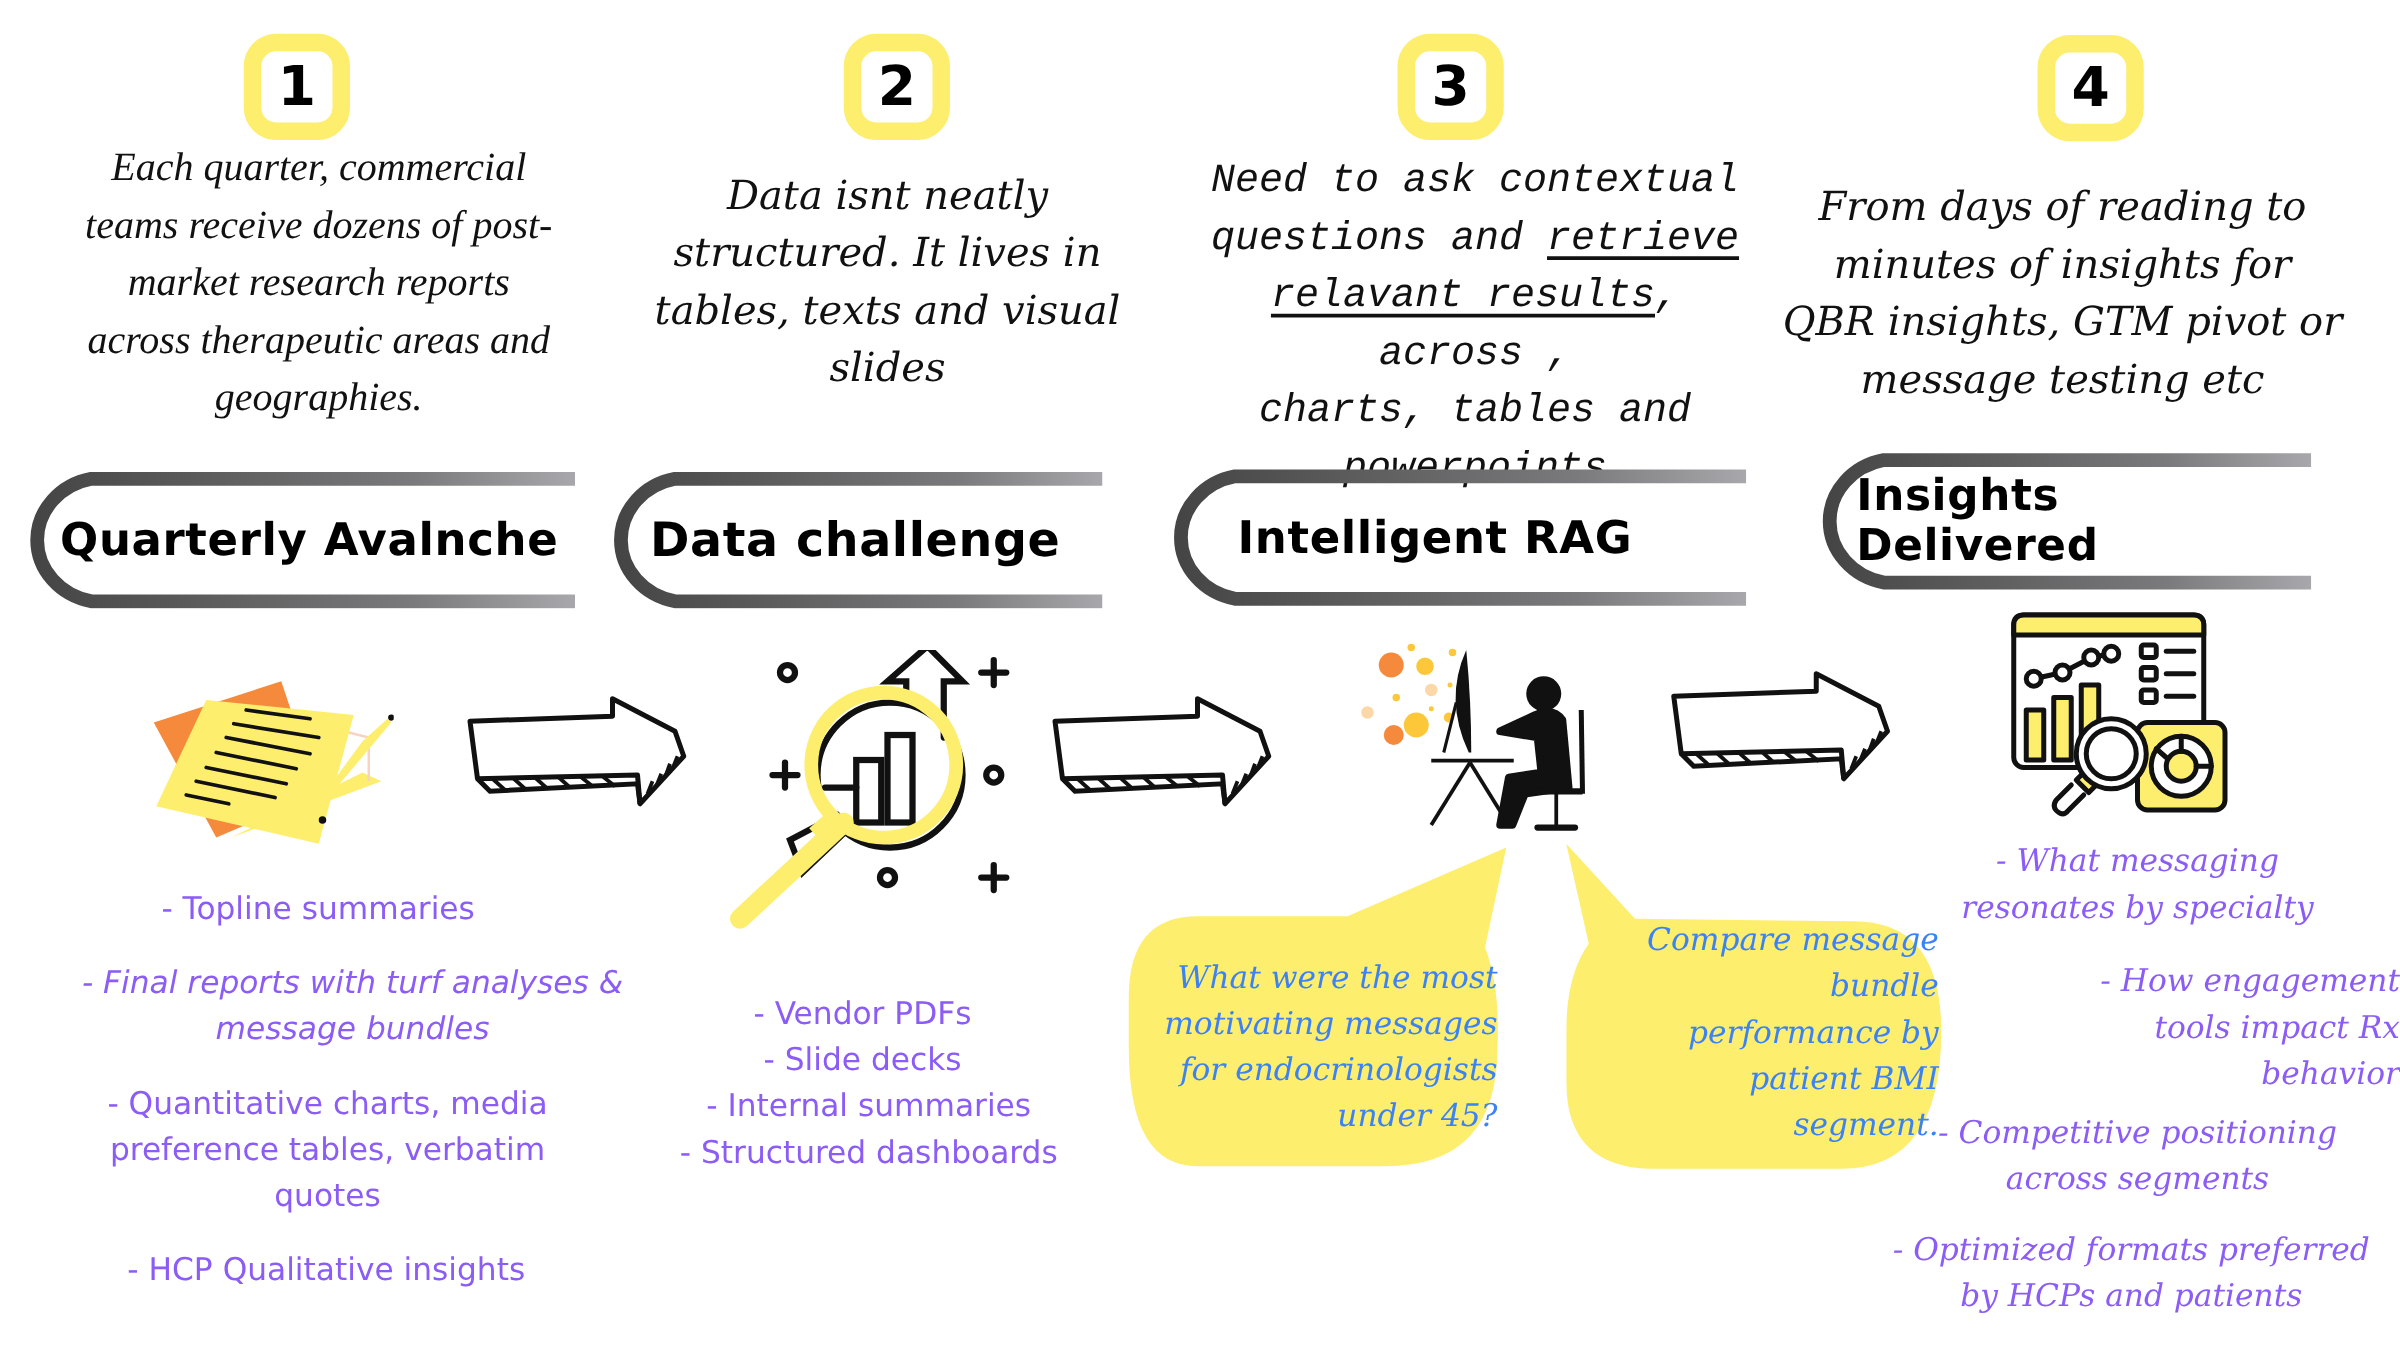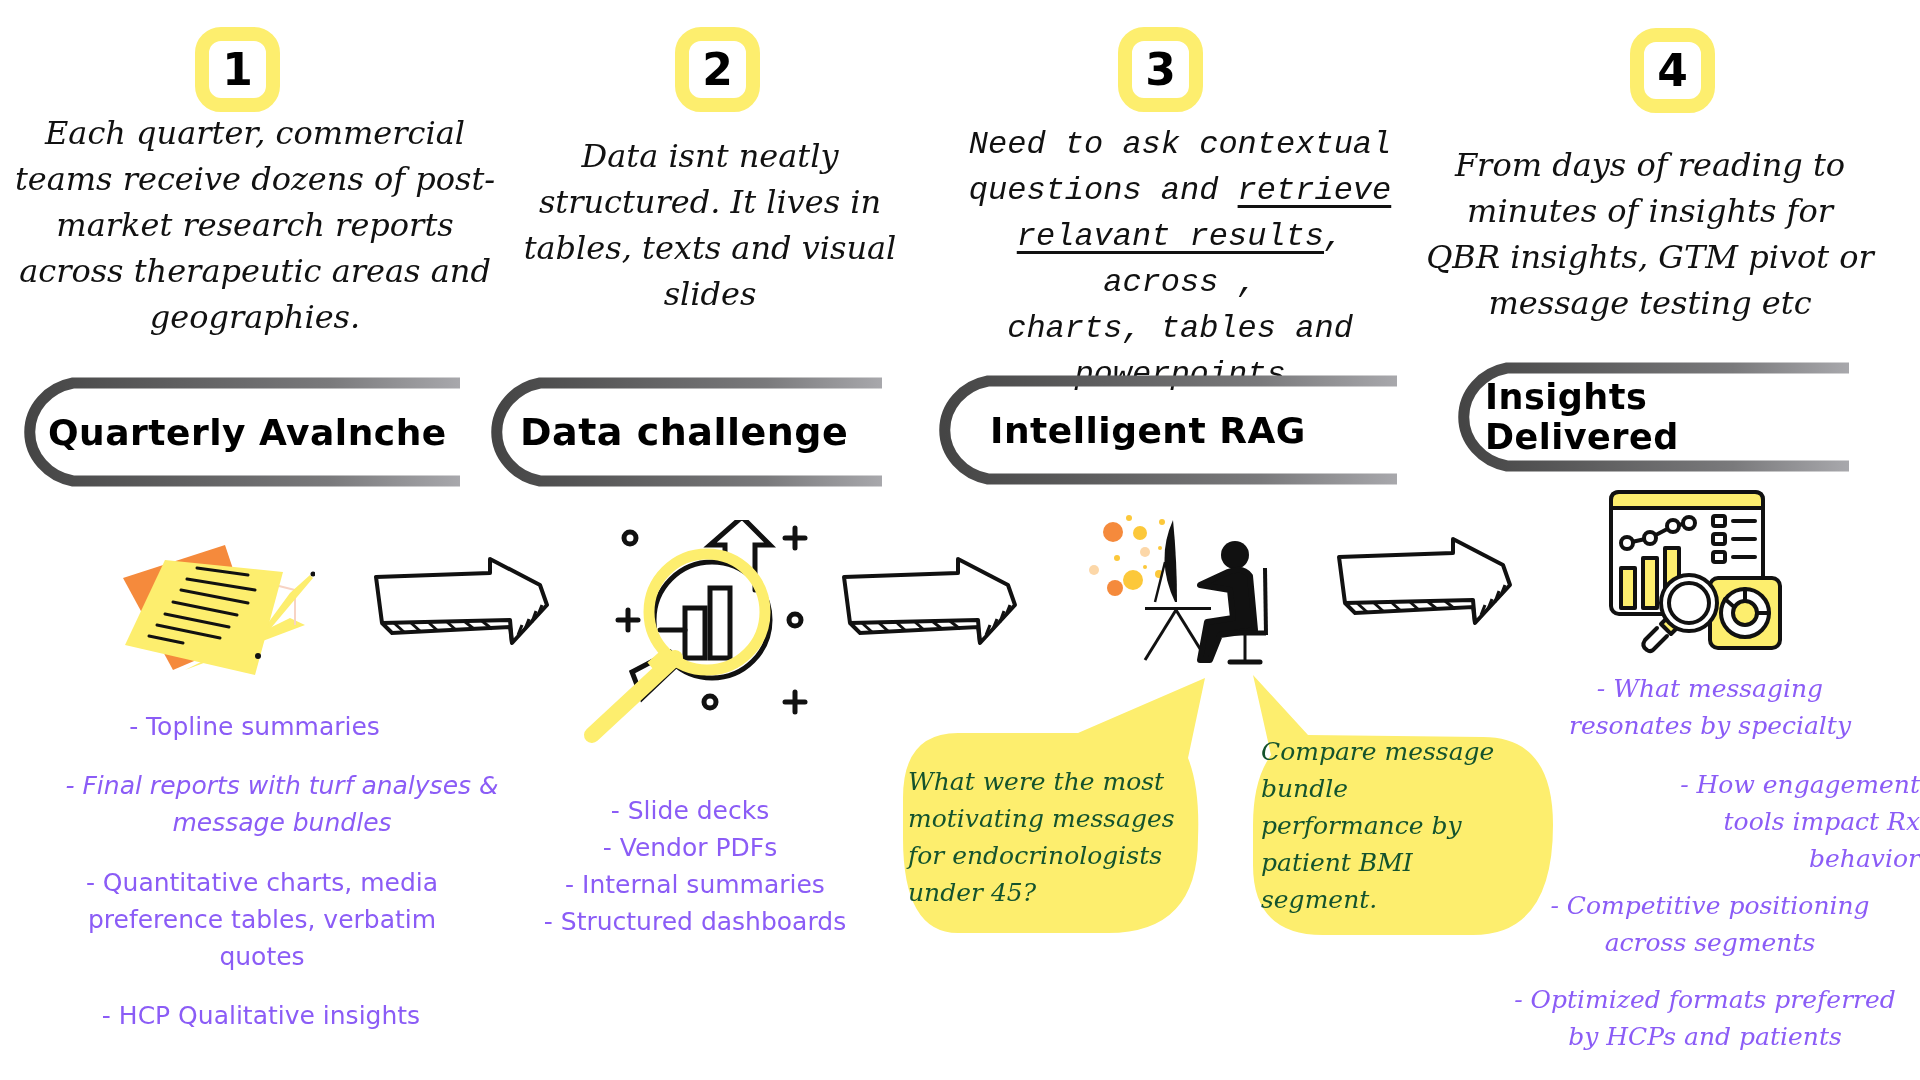--- a/index.html
+++ b/index.html
@@ -13,39 +13,39 @@
            text-align:center; color:#111; white-space:pre-line; }
   .intro u { text-decoration:underline; text-underline-offset:6px; }
   .bar { height:110px; }
   .bar svg { position:absolute; left:0; top:0; }
   .bar-title { position:absolute; top:0; height:110px; display:flex; align-items:center;
                font-family:"DejaVu Sans", sans-serif; font-weight:bold; font-size:36px; color:#000; letter-spacing:0.5px; }
   .list { font-family:"DejaVu Sans", sans-serif; font-size:25px; line-height:37px; text-align:center; color:#8b5cf6; }
   .list-item { white-space:pre-line; }
   .list-italic { font-family:"DejaVu Serif", serif; font-style:italic; }
   .bubble-text { font-family:"DejaVu Serif", serif; font-style:italic; font-size:25px; line-height:37px;
-                 text-align:left; color:#14532d; white-space:pre-line; }
+                 text-align:right; color:#3b82f6; white-space:pre-line; }
 </style>
 </head>
 <body>
 
 <svg width="0" height="0" style="position:absolute">
   <defs>
     <linearGradient id="barGrad" x1="0" y1="0" x2="1" y2="0">
       <stop offset="0" stop-color="#454545"></stop>
       <stop offset="0.7" stop-color="#7a7a7c"></stop>
       <stop offset="1" stop-color="#a8a8ac"></stop>
     </linearGradient>
   </defs>
 </svg>
 
 <div class="abs badge" style="left:195px;top:27px;">
   <span>1</span>
 </div>
-<div class="abs intro" style="left:0px;top:110px;width:510px;">Each quarter, commercial
+<div class="abs intro" style="left:0px;top:110px;width:510px;font-family:Liberation Serif, serif;">Each quarter, commercial
 teams receive dozens of post-
 market research reports
 across therapeutic areas and
 geographies.</div>
 
 <div class="abs bar" style="left:13px;top:377px;width:447px;">
   <svg width="447" height="110">
     <path d="M447 6 H60 A54 50 0 0 0 60 104 H447" fill="none" stroke="url(#barGrad)" stroke-width="11"></path>
   </svg>
   <div class="bar-title" style="left:35px;">Quarterly Avalnche</div>
@@ -135,22 +135,22 @@
       <line x1="90" y1="110" x2="115" y2="110"></line>
       <path d="M62 152 L100 132 L110 142 L72 178 Z"></path>
     </g>
     <circle cx="137" cy="92" r="58" fill="none" stroke="#fdee6e" stroke-width="11"></circle>
     <path d="M105 138 L22 215" stroke="#fdee6e" stroke-width="16" stroke-linecap="round"></path>
     <path d="M102 134 L84 150" stroke="#fdee6e" stroke-width="20"></path>
   </svg>
 </div>
 
 <div class="abs list" style="left:500px;top:792px;width:400px;">
+  <div class="list-item" style="margin-left:-20px;">- Vendor PDFs</div>
   <div class="list-item" style="margin-left:-20px;">- Slide decks</div>
-  <div class="list-item" style="margin-left:-20px;">- Vendor PDFs</div>
   <div class="list-item" style="margin-left:-10px;">- Internal summaries</div>
   <div class="list-item" style="margin-left:-10px;">- Structured dashboards</div>
 </div>
 
 <div class="abs" style="left:840px;top:555px;width:178px;height:100px;">
   <svg width="178" height="100" viewBox="0 0 178 100">
     <path d="M4 22 L118 18 L118 4 L168 30 L175 50 L140 88 L138 65 L10 68 Z" fill="#fff" stroke="#111" stroke-width="4" stroke-linejoin="round"></path>
     <path d="M10 68 L20 78 L138 72 L140 88" fill="none" stroke="#111" stroke-width="4"></path>
     <g stroke="#111" stroke-width="3">
       <line x1="22" y1="68" x2="32" y2="77"></line>

